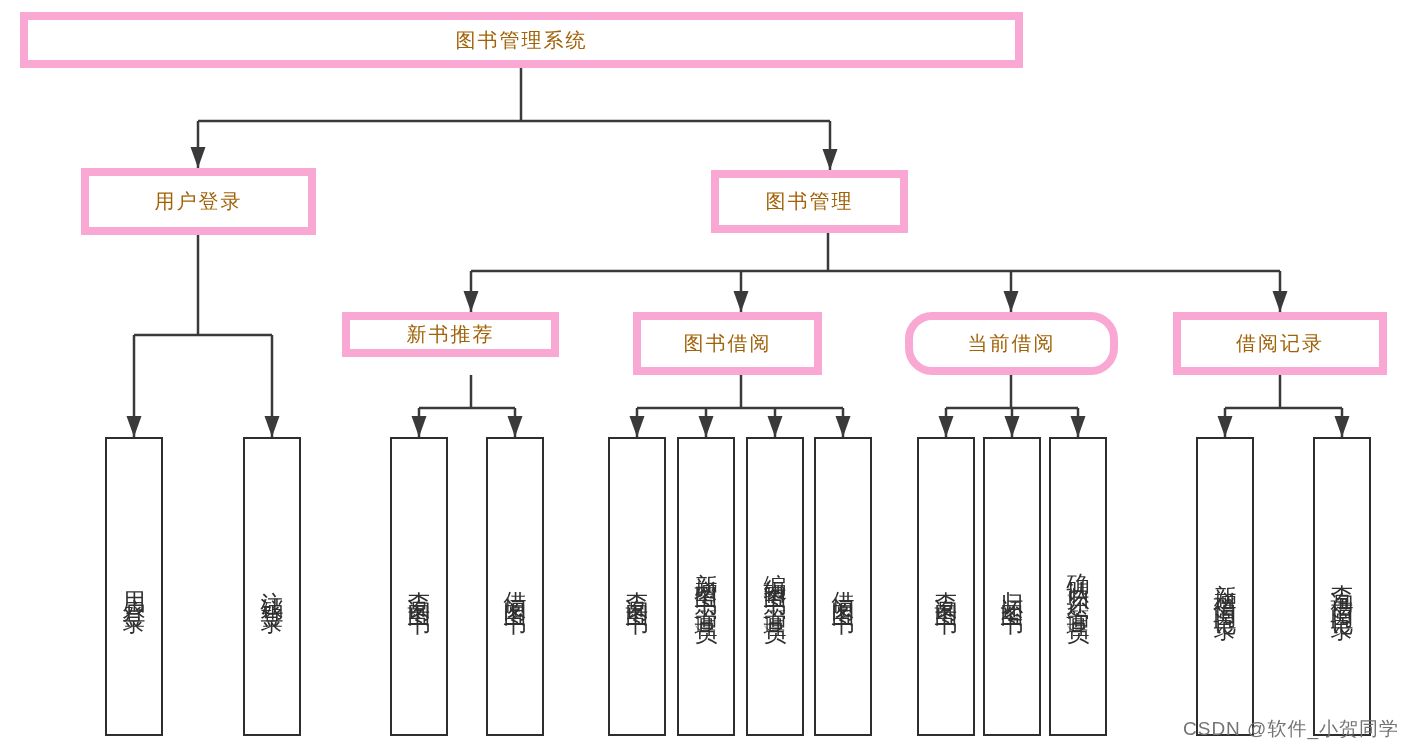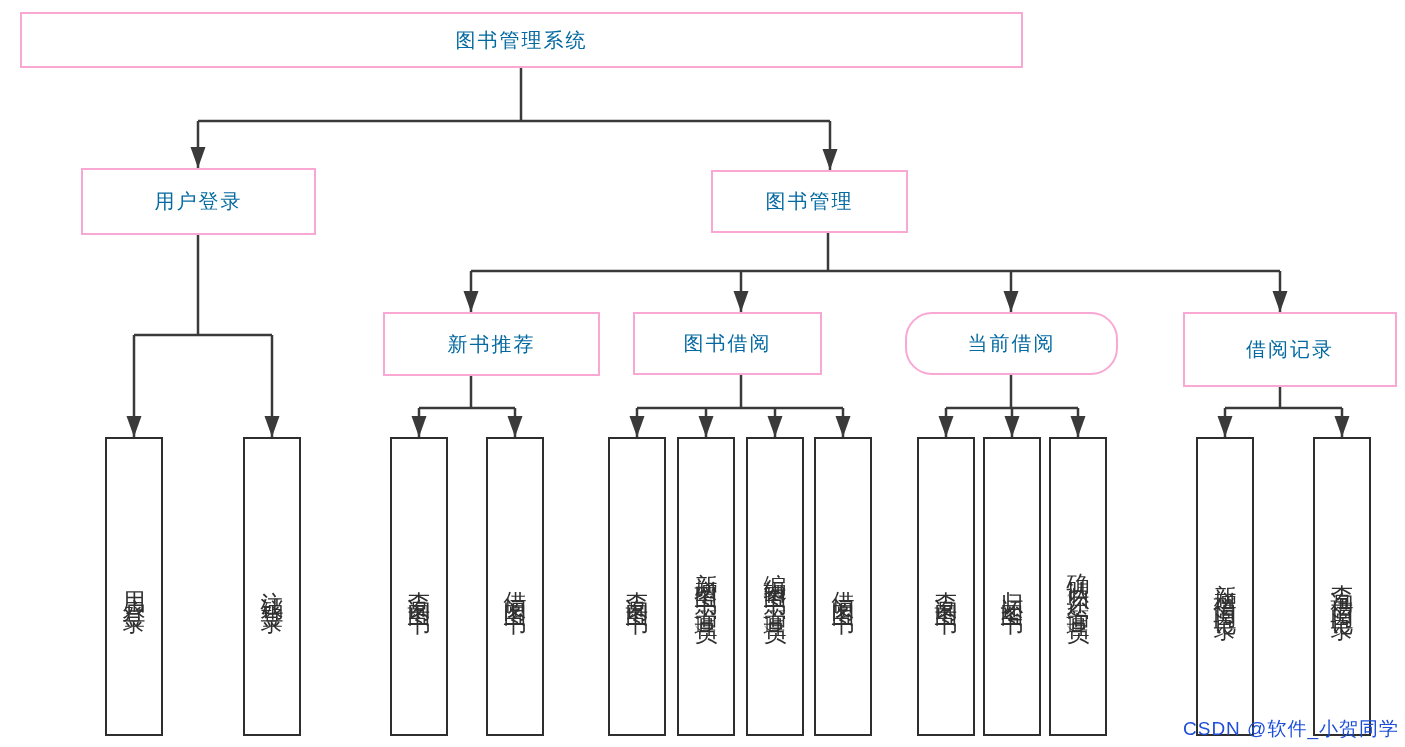--- a/index.html
+++ b/index.html
@@ -17,25 +17,25 @@
   }
   #connectors {
     position: absolute;
     left: 0; top: 0;
     z-index: 0;
   }
   .node {
     position: absolute;
     box-sizing: border-box;
     background: #ffffff;
-    border: 2px solid #f9a8d4;
+    border: 8px solid #f9a8d4;
     display: flex;
     align-items: center;
     justify-content: center;
-    color: #0369a1;
+    color: #a16207;
     font-size: 20px;
     letter-spacing: 2px;
     z-index: 1;
     white-space: nowrap;
   }
   .leaf {
     position: absolute;
     box-sizing: border-box;
     background: #ffffff;
     border: 2px solid #2e2e2e;
@@ -54,38 +54,38 @@
     letter-spacing: 7px;
     line-height: 1;
     color: #2f2f2f;
     white-space: nowrap;
   }
   
   .n-root   { left: 20px;  top: 12px;  width: 1003px; height: 56px; }
   .n-login  { left: 81px;  top: 168px; width: 235px;  height: 67px; }
   .n-mgmt   { left: 711px; top: 170px; width: 197px;  height: 63px; }
   
-  .n-newbook  { left: 383px;  top: 312px; width: 217px; height: 64px; }
+  .n-newbook  { left: 342px;  top: 312px; width: 217px; height: 45px; }
   .n-borrow   { left: 633px;  top: 312px; width: 189px; height: 63px; }
   .n-current  { left: 905px;  top: 312px; width: 213px; height: 63px; border-radius: 27px; }
-  .n-records  { left: 1173px; top: 312px; width: 214px; height: 75px; margin-left: 10px; }
+  .n-records  { left: 1173px; top: 312px; width: 214px; height: 63px; }
   
   .l1  { left: 105px; }  .l2  { left: 243px; }
   .l3  { left: 390px; }  .l4  { left: 486px; }
   .l5  { left: 608px; }  .l6  { left: 677px; }
   .l7  { left: 746px; }  .l8  { left: 814px; }
   .l9  { left: 917px; }  .l10 { left: 983px; }
   .l11 { left: 1049px; }
   .l12 { left: 1196px; } .l13 { left: 1313px; }
   #watermark {
     position: absolute;
     left: 1183px;
     top: 716px;
     font-size: 19px;
-    color: #1d4ed8;
+    color: #737373;
     letter-spacing: 1px;
     z-index: 5;
     white-space: nowrap;
   }
 </style>
 </head>
 <body>
 
 <div id="stage">
 

